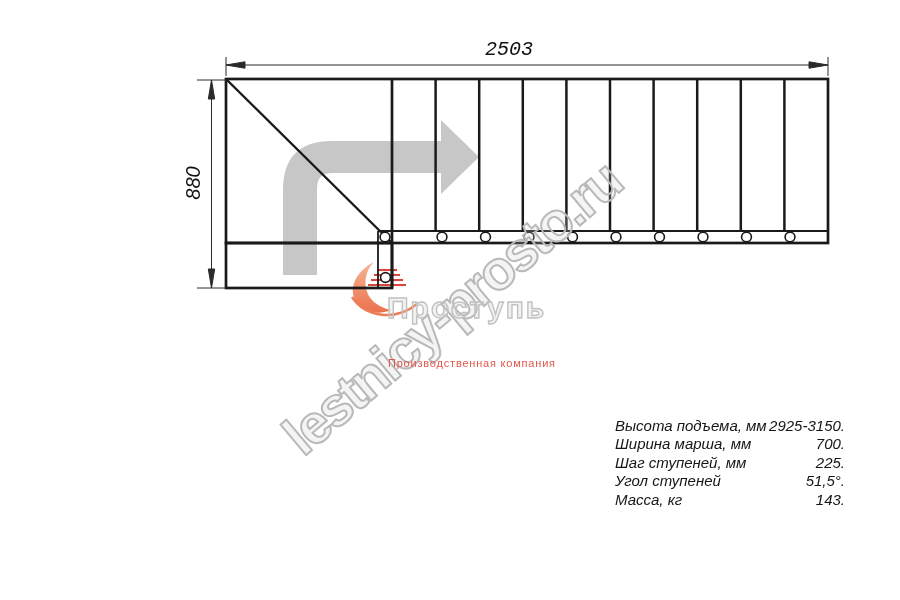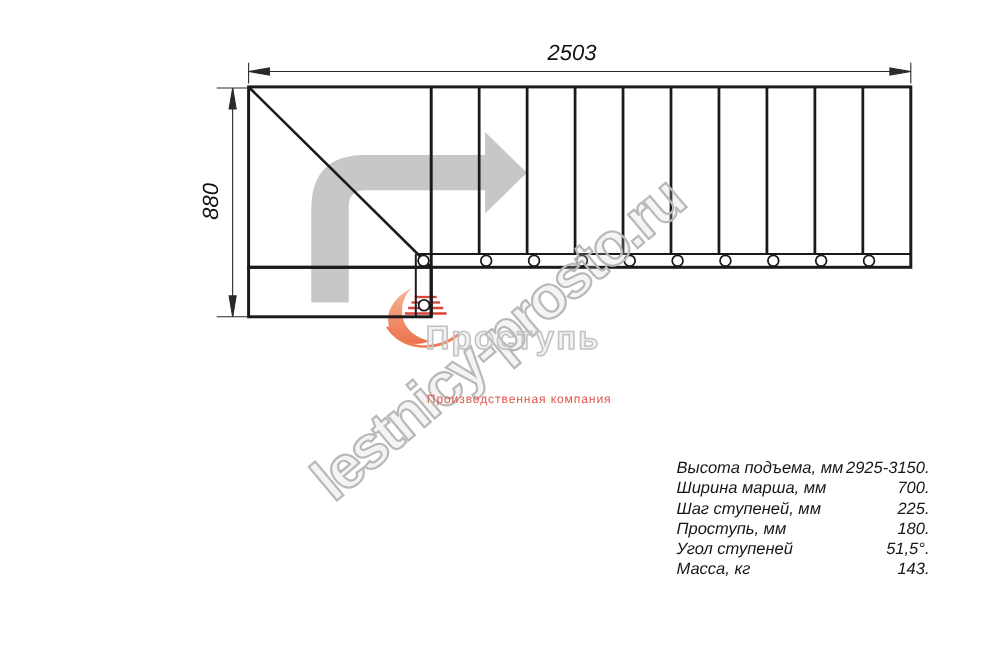--- a/index.html
+++ b/index.html
@@ -112,41 +112,37 @@
         <polygon points="211.5,288 208.3,269 214.7,269"></polygon>
       </g>
     </g>
   </svg>
 
   <div id="watermark">lestnicy-prosto.ru</div>
 
   <div id="logo-name">Проступь</div>
   <div id="logo-subtitle" style="color: rgb(226, 87, 76);">Производственная компания</div>
 
-  <div class="dim-text" style="left:520px;top:49px;">2503</div>
+  <div class="dim-text" style="left:509px;top:49px;font-family:Liberation Mono, monospace;">2503</div>
   <div class="dim-text vertical" style="left:193px;top:183px;">880</div>
 
   <div id="specs">
     <div class="spec-row">
       <span class="spec-label">Высота подъема, мм</span>
       <span class="spec-value">2925-3150.</span>
     </div>
     <div class="spec-row">
       <span class="spec-label">Ширина марша, мм</span>
       <span class="spec-value">700.</span>
     </div>
     <div class="spec-row">
       <span class="spec-label">Шаг ступеней, мм</span>
       <span class="spec-value">225.</span>
     </div>
     <div class="spec-row">
-      <span class="spec-label">Проступь, мм</span>
-      <span class="spec-value">180.</span>
-    </div>
-    <div class="spec-row">
       <span class="spec-label">Угол ступеней</span>
       <span class="spec-value">51,5°.</span>
     </div>
     <div class="spec-row">
       <span class="spec-label">Масса, кг</span>
       <span class="spec-value">143.</span>
     </div>
   </div>
 
 </div>

